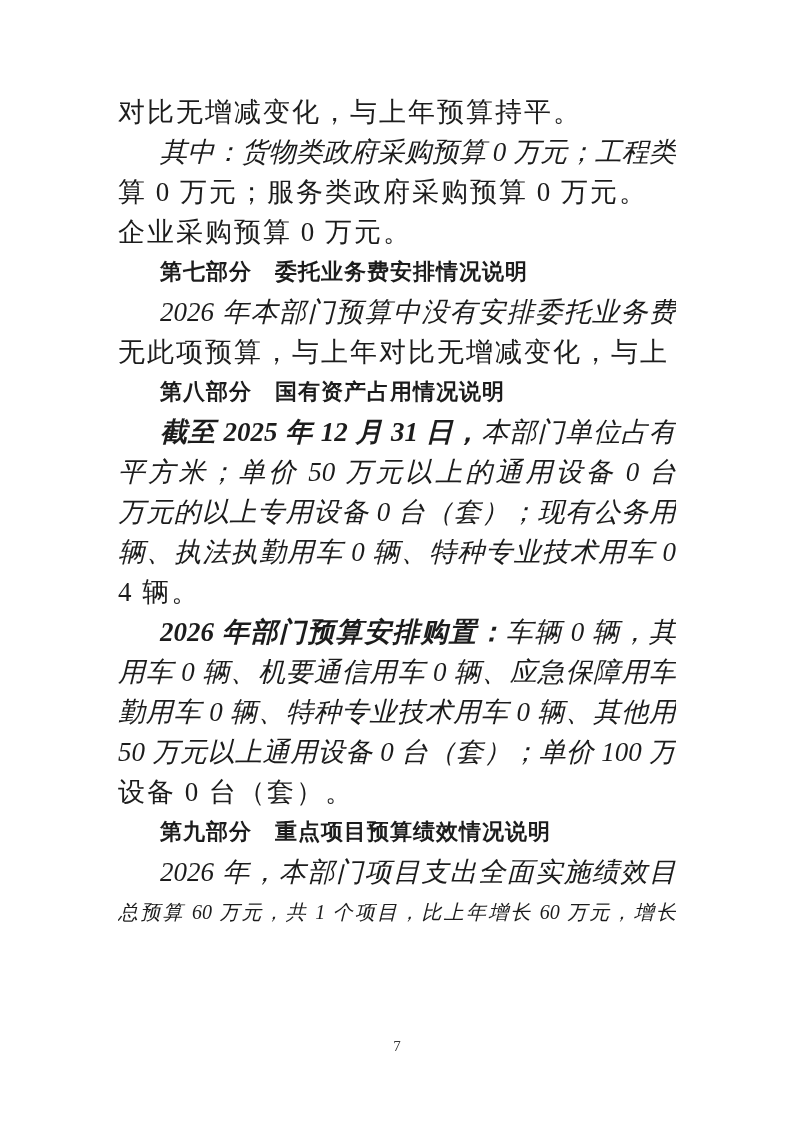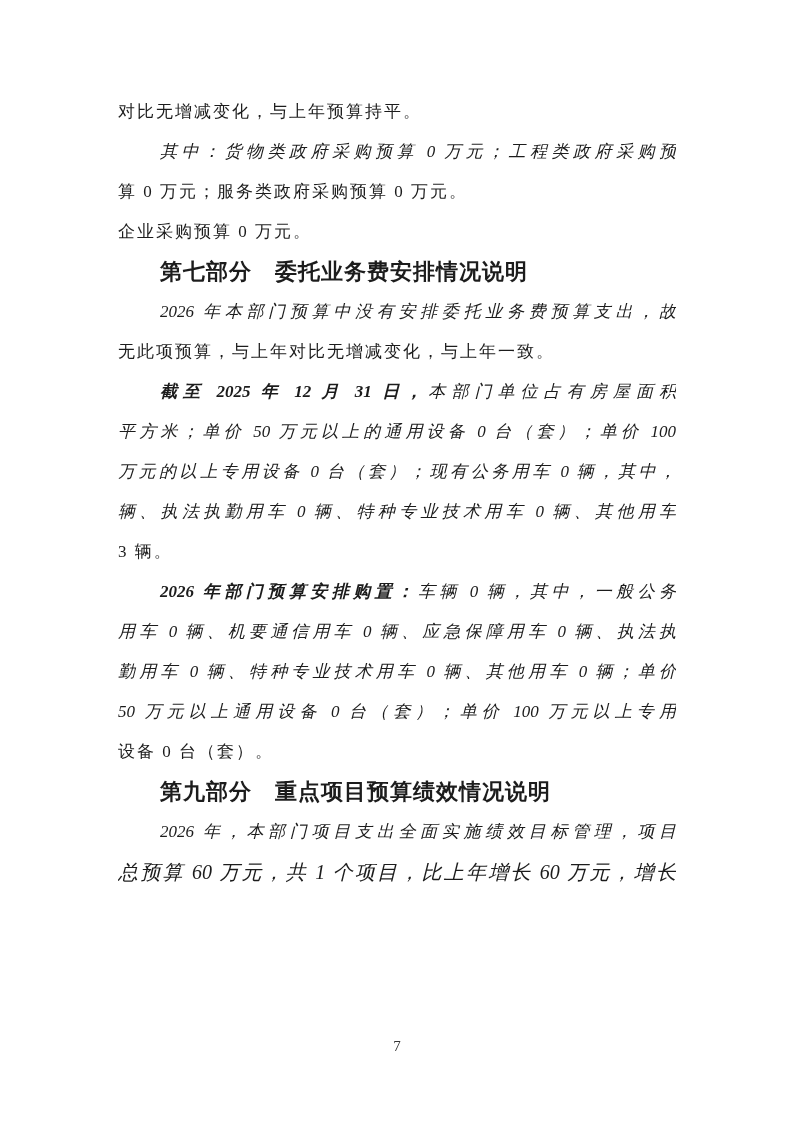--- a/index.html
+++ b/index.html
@@ -13,21 +13,21 @@
     font-family: "Liberation Serif", "DejaVu Serif", serif;
     color: #1c1c1c;
   }
   .content {
     position: absolute;
     left: 118px;
     top: 92px;
     width: 558px;
   }
   .line {
-    font-size: 17px;
+    font-size: 27px;
     line-height: 40px;
     height: 40px;
     letter-spacing: 2px;
     overflow: hidden;
     text-align: left;
   }
   
   .j {
     letter-spacing: 0;
     text-align: justify;
@@ -71,26 +71,27 @@
     <div class="line j ind">其中：货物类政府采购预算 0 万元；工程类政府采购预</div>
     <div class="line">算 0 万元；服务类政府采购预算 0 万元。</div>
 
     <div class="line">企业采购预算 0 万元。</div>
 
     <div class="line heading ind">第七部分　委托业务费安排情况说明</div>
 
     <div class="line j ind">2026 年本部门预算中没有安排委托业务费预算支出，故</div>
     <div class="line">无此项预算，与上年对比无增减变化，与上年一致。</div>
 
+    <div class="line heading ind">第八部分　国有资产占用情况说明</div>
 
     <div class="line j ind"><span class="b">截至 2025 年 12 月 31 日，</span><span>本部门单位占有房屋面积</span></div>
     <div class="line j">平方米；单价 50 万元以上的通用设备 0 台（套）；单价 100</div>
     <div class="line j">万元的以上专用设备 0 台（套）；现有公务用车 0 辆，其中，</div>
     <div class="line j">辆、执法执勤用车 0 辆、特种专业技术用车 0 辆、其他用车</div>
-    <div class="line">3 辆。</div>
+    <div class="line">4 辆。</div>
 
     <div class="line j ind"><span class="b">2026 年部门预算安排购置：</span><span>车辆 0 辆，其中，一般公务</span></div>
     <div class="line j">用车 0 辆、机要通信用车 0 辆、应急保障用车 0 辆、执法执</div>
     <div class="line j">勤用车 0 辆、特种专业技术用车 0 辆、其他用车 0 辆；单价</div>
     <div class="line j">50 万元以上通用设备 0 台（套）；单价 100 万元以上专用</div>
     <div class="line">设备 0 台（套）。</div>
 
     <div class="line heading ind">第九部分　重点项目预算绩效情况说明</div>
 
     <div class="line j ind">2026 年，本部门项目支出全面实施绩效目标管理，项目</div>

